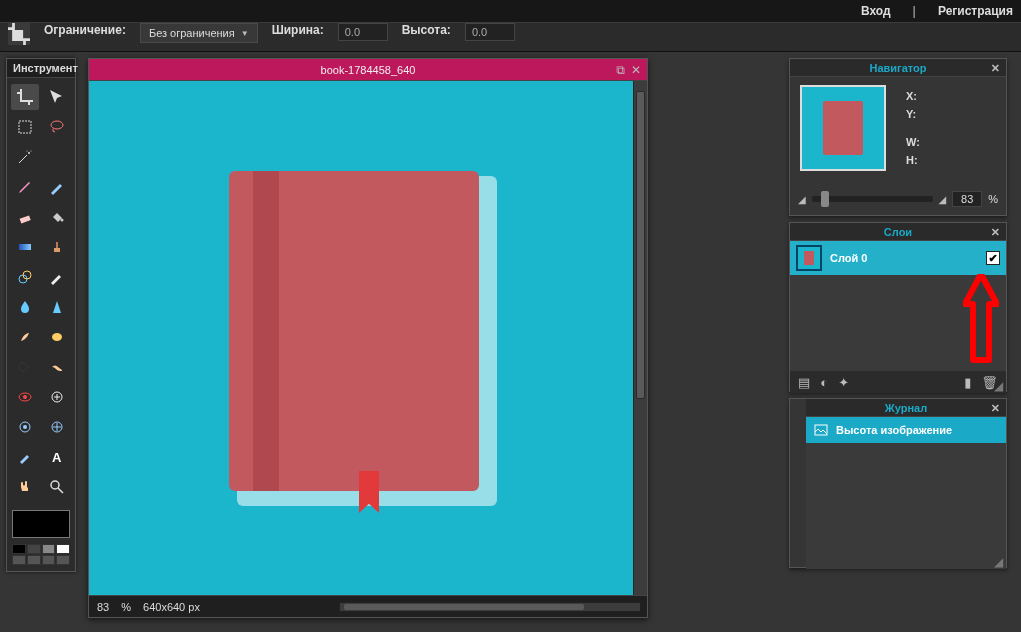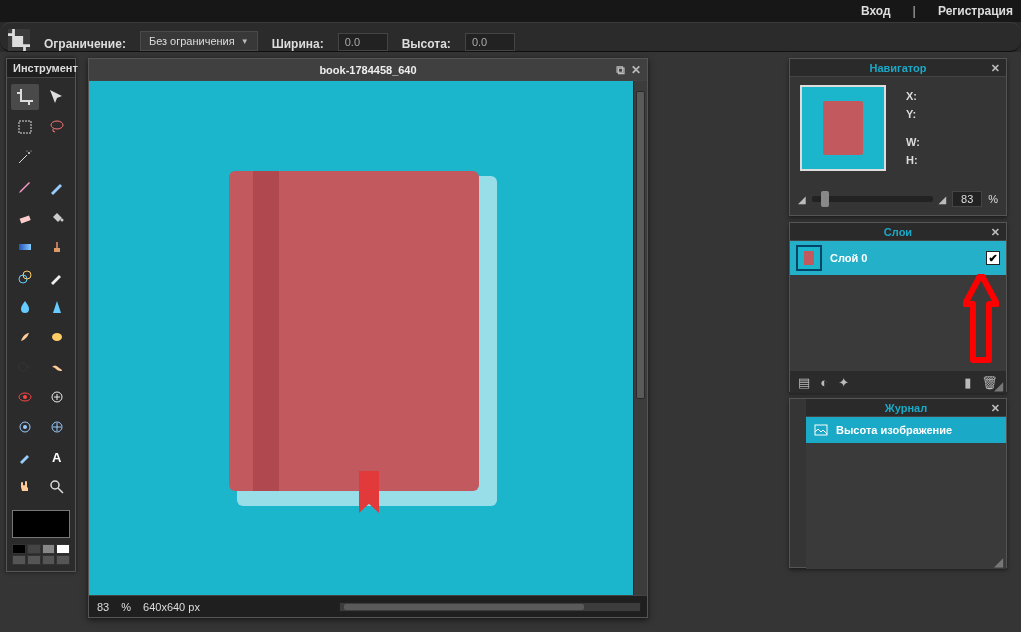--- a/index.html
+++ b/index.html
@@ -30,27 +30,26 @@
   .menubar .menu-item { cursor: pointer; }
   .menubar .spacer { flex: 1; }
   .menubar .auth { display: flex; gap: 22px; align-items: center; }
   .menubar .sep { color: #888; }
 
   
   .optionsbar {
     height: 30px;
     background: #2b2b2b;
     display: flex;
-    align-items: flex-end;
+    align-items: flex-start;
     padding: 0 8px;
     gap: 14px;
     font-size: 12px;
     border-top: 1px solid #3b3b3b;
     border-bottom: 1px solid #111;
-    border-radius: 11px;
   }
   .optionsbar .tool-badge {
     width: 22px; height: 22px;
     background: #3a3a3a;
     display: flex; align-items: center; justify-content: center;
     color: #bbb;
   }
   .optionsbar .label { font-weight: bold; }
   .optionsbar .dropdown {
     display: inline-flex; align-items: center; gap: 6px;
@@ -137,27 +136,27 @@
     width: 560px;
     height: 560px;
     background: #252525;
     border: 1px solid #555;
     box-shadow: 0 2px 6px rgba(0,0,0,.6);
     display: flex;
     flex-direction: column;
   }
   .docwin .titlebar {
     height: 22px;
-    background: #404040;
+    background: #be185d;
     display: flex;
     align-items: center;
     justify-content: center;
     position: relative;
     font-size: 11px;
-    font-weight: bold;
+    font-weight: normal;
     color: #eee;
     border-bottom: 1px solid #444;
   }
   .docwin .titlebar .winbtns { position: absolute; right: 6px; display: flex; gap: 6px; color: #bbb; font-size: 12px; }
   .canvas-area {
     flex: 1;
     display: flex;
     position: relative;
     overflow: hidden;
   }

